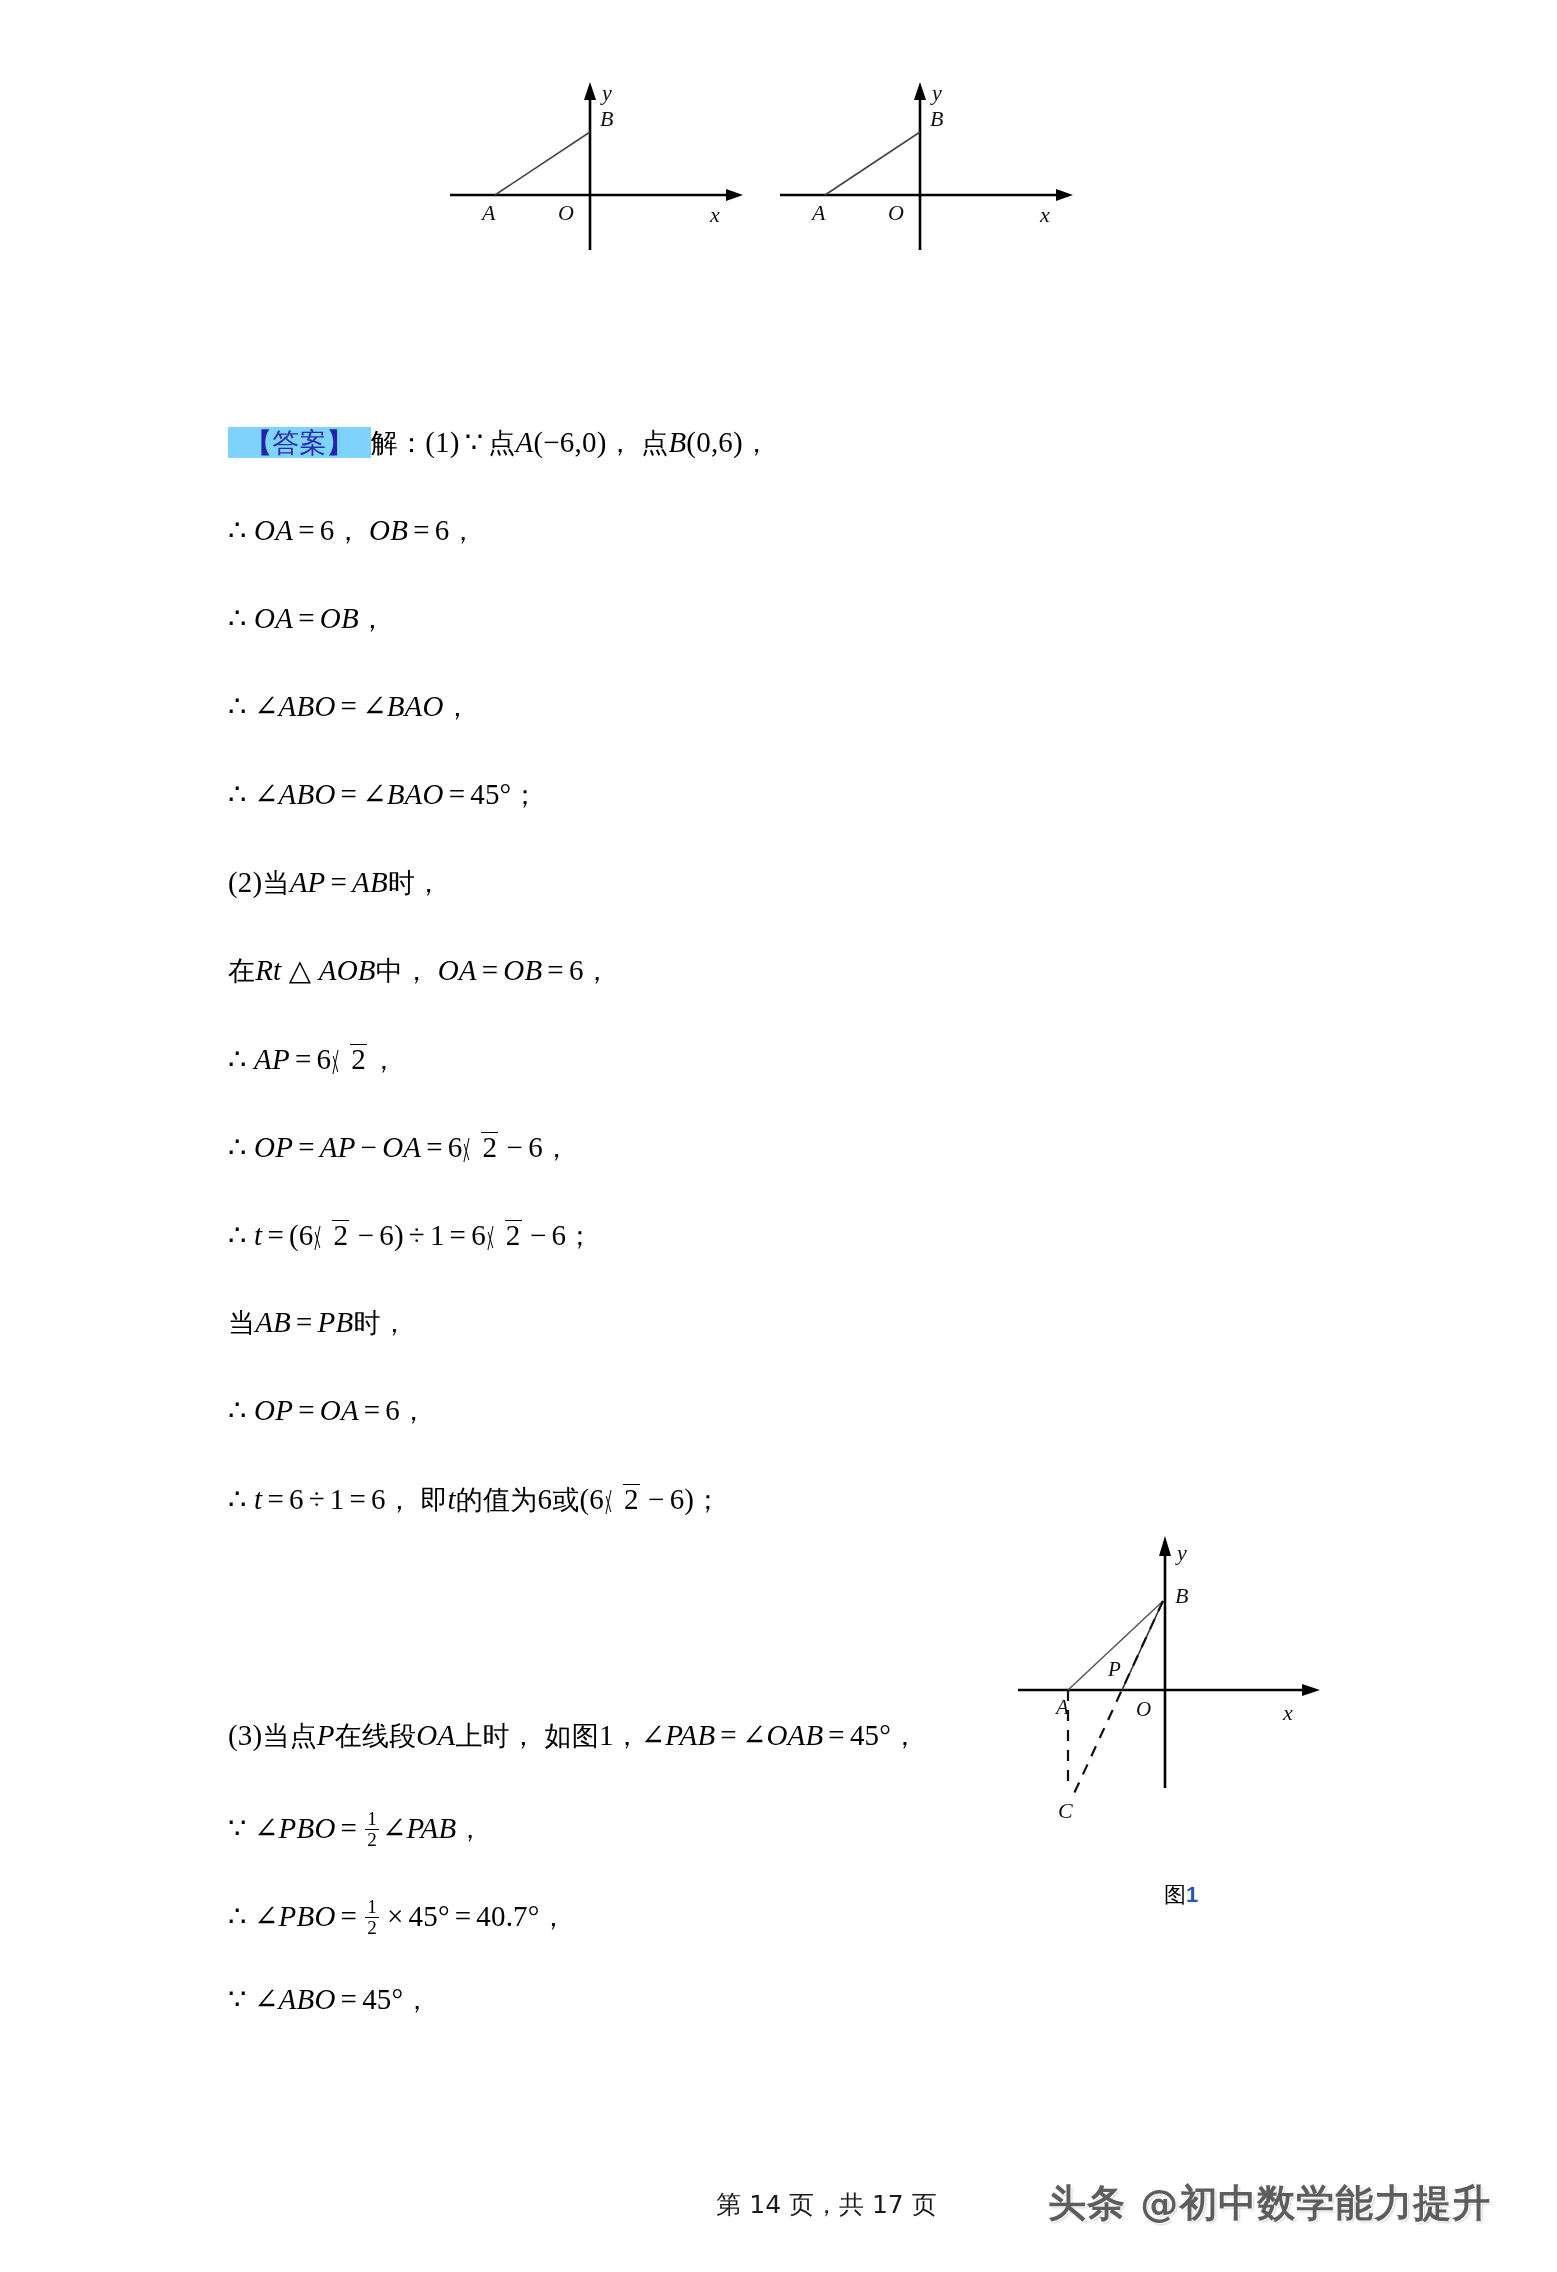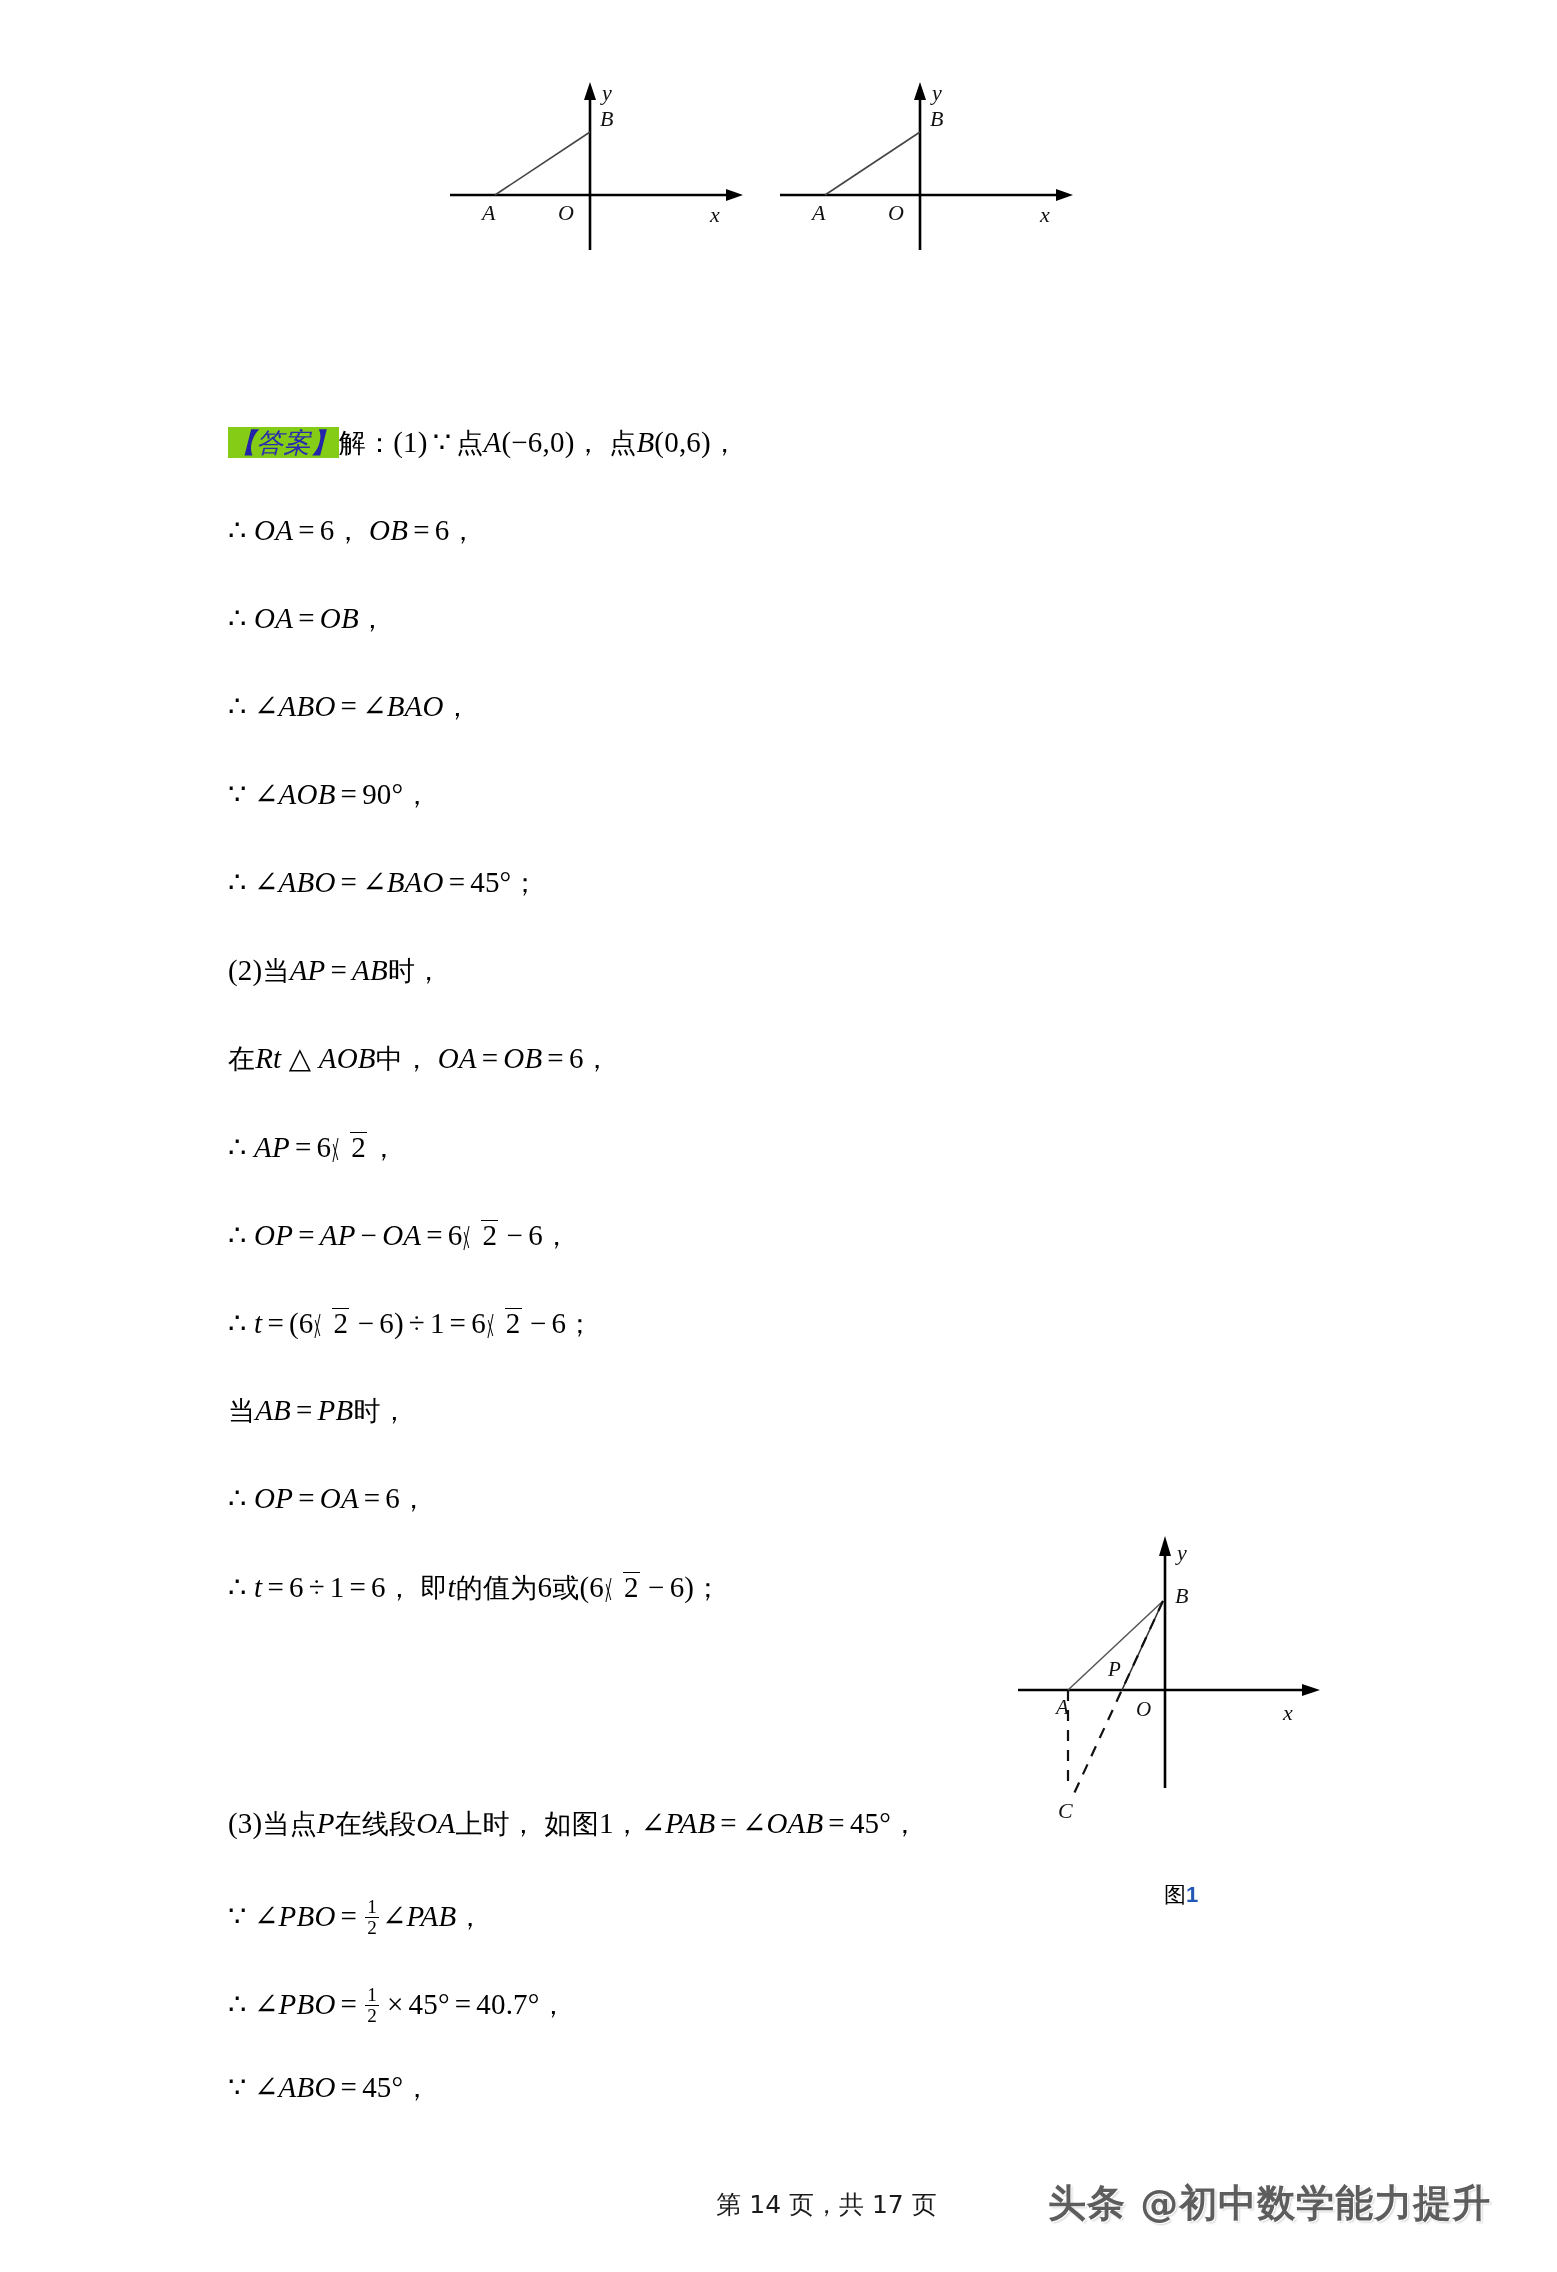--- a/index.html
+++ b/index.html
@@ -61,25 +61,24 @@
   }
   .mi {
     font-style: italic;
     font-family: "Liberation Serif", "DejaVu Serif", serif;
   }
   .mn { font-style: normal; }
   .op { padding: 0 5px; }
 
   .ans-tag {
     color: #2b2bb0;
-    background: #84cc16;
+    background: #7dd3fc;
     font-family: "DejaVu Sans", "Liberation Sans", sans-serif;
     font-size: 27px;
-    padding: 0 1px;
-    font-style: italic;
+    padding: 0 17px;
   }
   .brk {
     color: #2222aa;
     font-weight: bold;
   }
 
   
   .frac {
     display: inline-block;
     vertical-align: -0.42em;
@@ -229,23 +228,20 @@
     </div>
 
     <div class="ln gap-lg">
       <span>∴</span>&nbsp;<span class="mi">OA</span><span class="op">=</span><span class="mi">OB</span><span class="han">，</span>
     </div>
 
     <div class="ln gap-lg">
       <span>∴</span>&nbsp;<span>∠</span><span class="mi">ABO</span><span class="op">=</span><span>∠</span><span class="mi">BAO</span><span class="han">，</span>
     </div>
 
-    <div class="ln gap-lg">
-      <span>∵</span>&nbsp;<span>∠</span><span class="mi">AOB</span><span class="op">=</span><span class="mn">90</span><span class="mn">°</span><span class="han">，</span>
-    </div>
 
     <div class="ln gap-lg">
       <span>∴</span>&nbsp;<span>∠</span><span class="mi">ABO</span><span class="op">=</span><span>∠</span><span class="mi">BAO</span><span class="op">=</span><span class="mn">45</span><span class="mn">°</span><span class="han">；</span>
     </div>
 
     <div class="ln gap-lg">
       <span class="mn">(2)</span><span class="han">当</span><span class="mi">AP</span><span class="op">=</span><span class="mi">AB</span><span class="han">时</span><span class="han">，</span>
     </div>
 
     <div class="ln gap-lg">

